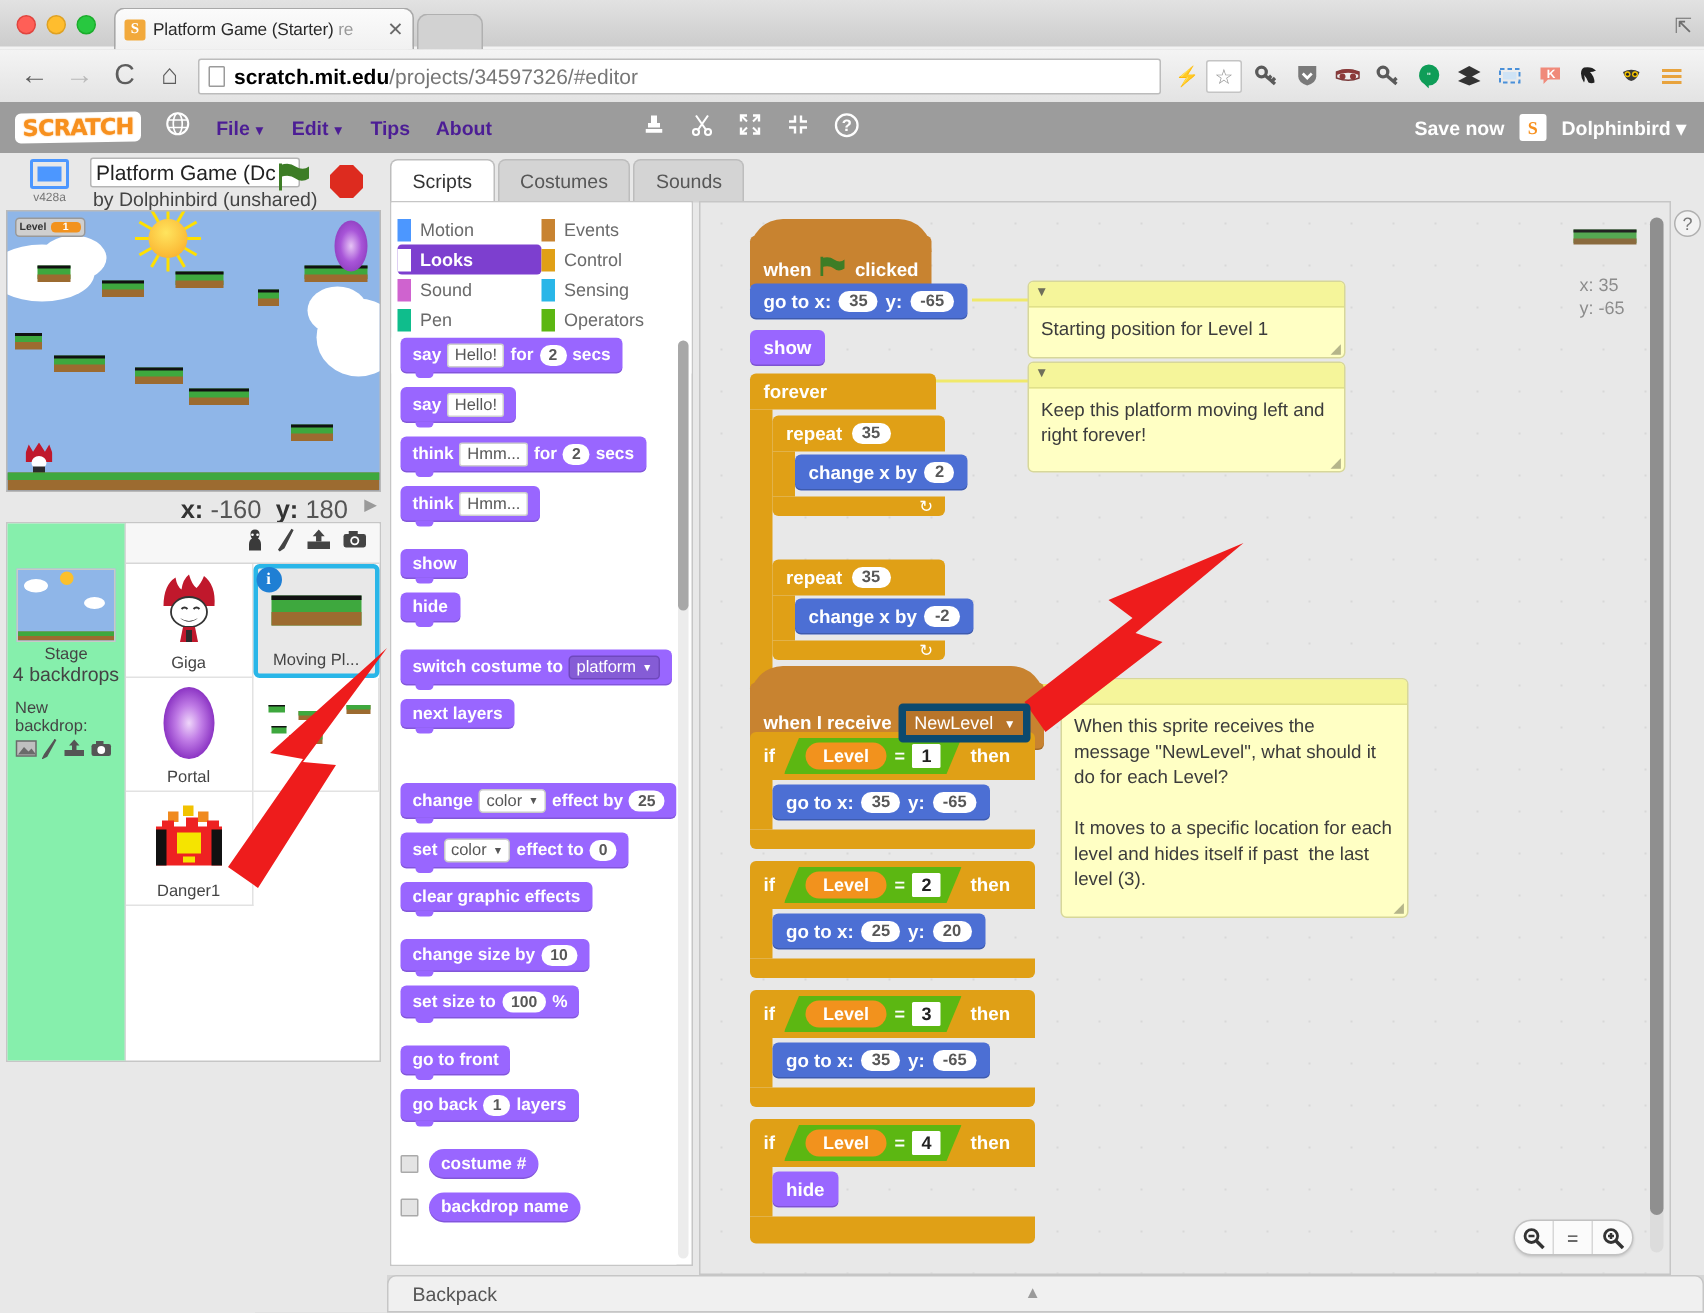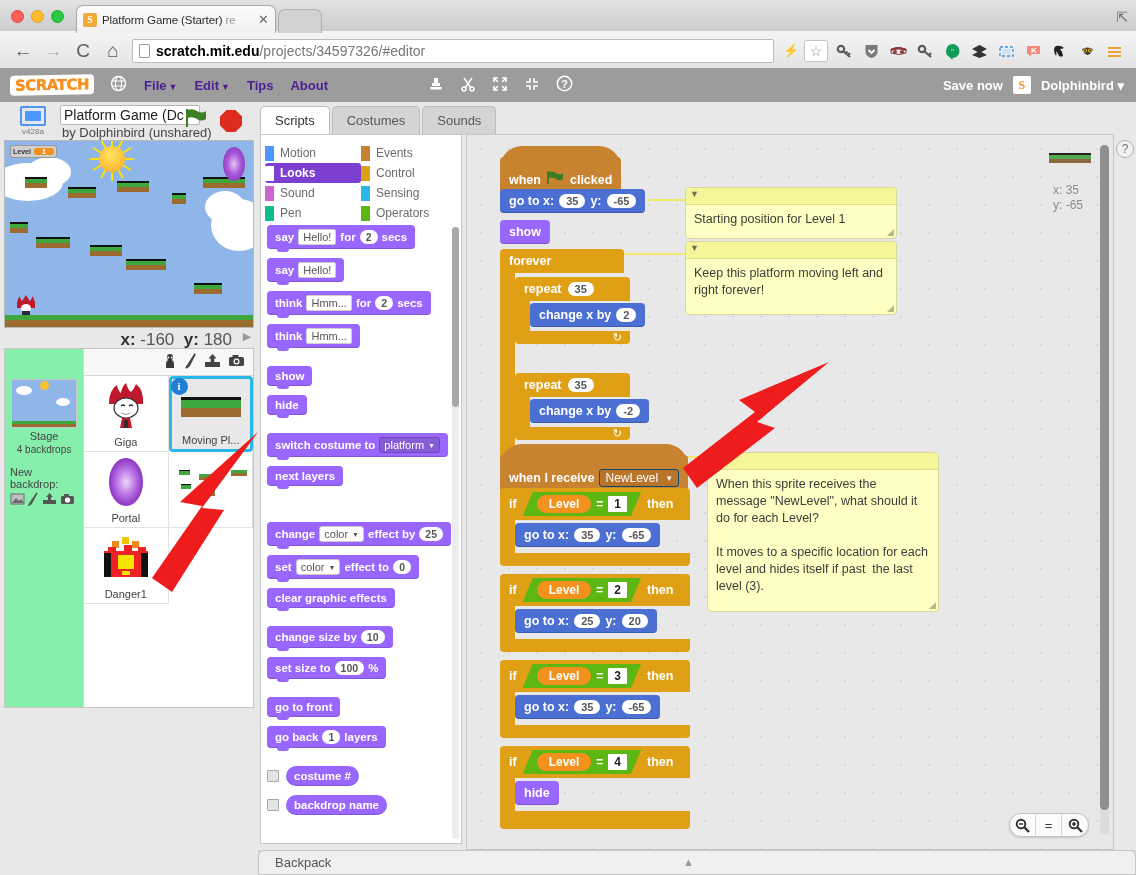--- a/index.html
+++ b/index.html
@@ -400,21 +400,21 @@
   .c-wrap { position: absolute; }
   .c-top { background: #e0a016; border-radius: 4px 4px 0 0; padding: 5px 9px;
            display: flex; align-items: center; gap: 6px; color: #fff;
            font-size: 12.5px; font-weight: bold; white-space: nowrap; }
   .c-left { background: #e0a016; width: 15px; }
   .c-bottom { background: #e0a016; border-radius: 0 0 4px 4px; height: 13px;
               position: relative; }
   .c-bottom .arrow { position: absolute; right: 8px; top: 0px; color: #fff; font-size: 11px; }
 
   .dd-dark {
-    background: #b8752a; border: 1px solid #0c4a6e; border-radius: 3px;
+    background: #b8752a; border: 5px solid #0c4a6e; border-radius: 3px;
     color: #fff; font-weight: normal; font-size: 12px; padding: 1px 5px;
     display: inline-flex; align-items: center; gap: 7px;
   }
   .bool-op {
     display: inline-flex; align-items: center; gap: 5px; background: #5cb712;
     color: #fff; font-size: 12px; font-weight: bold; padding: 3px 14px;
     clip-path: polygon(10px 0, 100% 0, calc(100% - 10px) 100%, 0 100%);
     position: relative;
   }
   .var-rep {
@@ -678,21 +678,21 @@
   <div id="sprite-pane">
     <div id="backdrop-col">
       <div id="backdrop-thumb">
         <div style="position:absolute;left:4px;top:6px;width:16px;height:9px;background:#fff;border-radius:50%"></div>
         <div style="position:absolute;right:6px;top:18px;width:14px;height:8px;background:#fff;border-radius:50%"></div>
         <div style="position:absolute;left:28px;top:1px;width:9px;height:9px;background:#fbc02d;border-radius:50%"></div>
         <div style="position:absolute;left:0;right:0;bottom:0;height:6px;background:#9c6b30;border-top:3px solid #3ea83e"></div>
       </div>
       <div id="backdrop-label">
         <div>Stage</div>
-        <div style="font-size:10px">4 backdrops</div>
+        <div style="font-size:13px">4 backdrops</div>
       </div>
       <div id="new-backdrop-label">New backdrop:</div>
       <div id="new-backdrop-icons">
         <span><svg width="15" height="14" viewBox="0 0 15 14">
               <rect x="1" y="2" width="13" height="10" fill="#bfbfbf" stroke="#6a6a6a"></rect>
               <path d="M2 11 l4 -5 l3 3 l2 -2 l3 4z" fill="#6a6a6a"></path>
             </svg></span>
         <span><svg width="11" height="14" viewBox="0 0 11 14">
               <path d="M9 1 L2 11 L1 13 L3 12z" stroke="#555" stroke-width="1.4" fill="none"></path>
             </svg></span>

